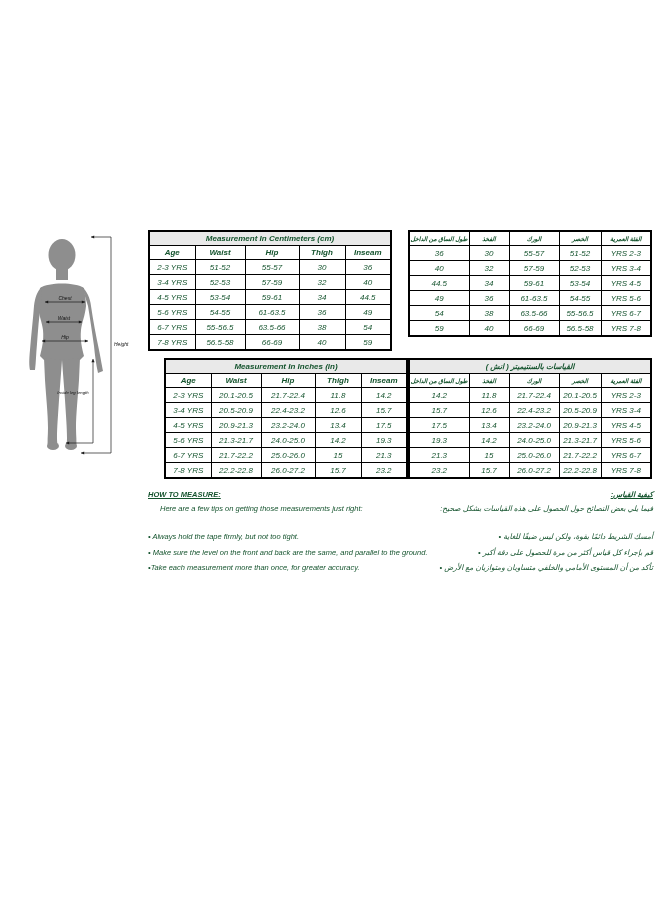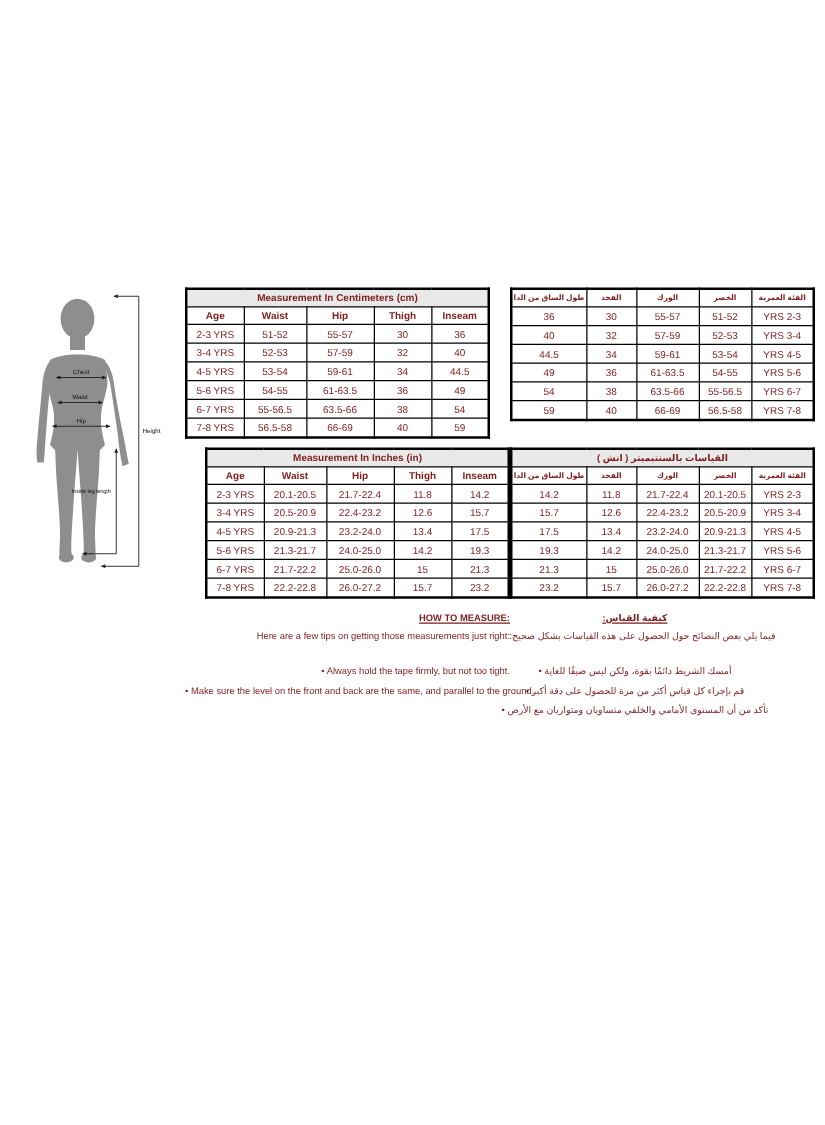--- a/index.html
+++ b/index.html
@@ -1,41 +1,42 @@
 <!DOCTYPE html>
 <html style="--pagebg: #ffffff; --titlebg: #e9e9e9; --silhouette: #8e8e8e;"><head>
 <meta charset="utf-8">
 <style>
   html,body{margin:0;padding:0;background:#fff;}
   .canvas{
     position:relative;width:660px;height:696px;margin:0 auto;
     background:var(--pagebg,#ffffff);
-    font-family:"Liberation Sans","DejaVu Sans",sans-serif;color:#7f1d1d;
+    font-family:"Liberation Sans","DejaVu Sans",sans-serif;color:#14532d;
     overflow:hidden;
+    font-style:italic;
   }
   
   .size-table{position:absolute;width:242px;}
   .size-table table{border-collapse:collapse;table-layout:fixed;width:100%;border:2px solid #000;}
   .size-table td{
     border:1px solid #000;text-align:center;vertical-align:middle;
     font-size:8px;height:14px;padding:0 1px;overflow:hidden;white-space:nowrap;
   }
   .size-table td.tbl-title{background:var(--titlebg,#e9e9e9);font-weight:700;height:13px;}
   .size-table td.tbl-head{font-weight:700;height:13px;margin-top:40px;}
   .size-table.ar table{direction:rtl;}
   .size-table.ar td.tbl-title{font-size:7.5px;}
   .size-table.ar td.tbl-head{font-size:6px;}
   #tbl-cm-en{left:148px;top:230px;}
   #tbl-cm-ar{left:408px;top:230px;}
   #tbl-in-en{left:148px;top:358px;padding-left:16px;}
   #tbl-in-ar{left:408px;top:358px;}
   
   .howto{position:absolute;top:489px;width:260px;font-size:7.5px;line-height:11px;}
-  #howto-en{left:148px;text-align:right;}
-  #howto-ar{left:378px;direction:rtl;text-align:center;}
+  #howto-en{left:148px;text-align:left;}
+  #howto-ar{left:393px;direction:rtl;text-align:right;}
   .howto .ht-title{font-weight:700;text-decoration:underline;margin:0 0 3px 0;}
   .howto .ht-intro{margin:0 0 17px 12px;white-space:nowrap;}
   .howto .bullet{margin:0 0 4.5px 0;white-space:nowrap;}
   
   #figure{position:absolute;left:16px;top:228px;width:126px;height:235px;}
   #figure svg{display:block;}
   .sil{fill:var(--silhouette,#8e8e8e);stroke:none;}
   .mline{stroke:#1a1a1a;stroke-width:0.7;fill:none;}
   .mhead{fill:#1a1a1a;stroke:none;}
   .mlabel{font-family:"Liberation Sans","DejaVu Sans",sans-serif;font-size:5px;fill:#111;}
@@ -354,20 +355,21 @@
           </tr>
         </tbody>
       </table>
     </div>
 
   <div id="howto-en" class="howto">
     <div class="ht-title">HOW TO MEASURE:</div>
     <div class="ht-intro">Here are a few tips on getting those measurements just right:</div>
     <div class="bullet">• Always hold the tape firmly, but not too tight.</div>
     <div class="bullet">• Make sure the level on the front and back are the same, and parallel to the ground.</div>
+    <div class="bullet">•Take each measurement more than once, for greater accuracy.</div>
   </div>
 
   <div id="howto-ar" class="howto">
     <div class="ht-title">كيفية القياس:</div>
     <div class="ht-intro">فيما يلي بعض النصائح حول الحصول على هذه القياسات بشكل صحيح:</div>
     <div class="bullet">أمسك الشريط دائمًا بقوة، ولكن ليس ضيقًا للغاية •</div>
     <div class="bullet">قم بإجراء كل قياس أكثر من مرة للحصول على دقة أكبر •</div>
     <div class="bullet">تأكد من أن المستوى الأمامي والخلفي متساويان ومتوازيان مع الأرض •</div>
   </div>
 

